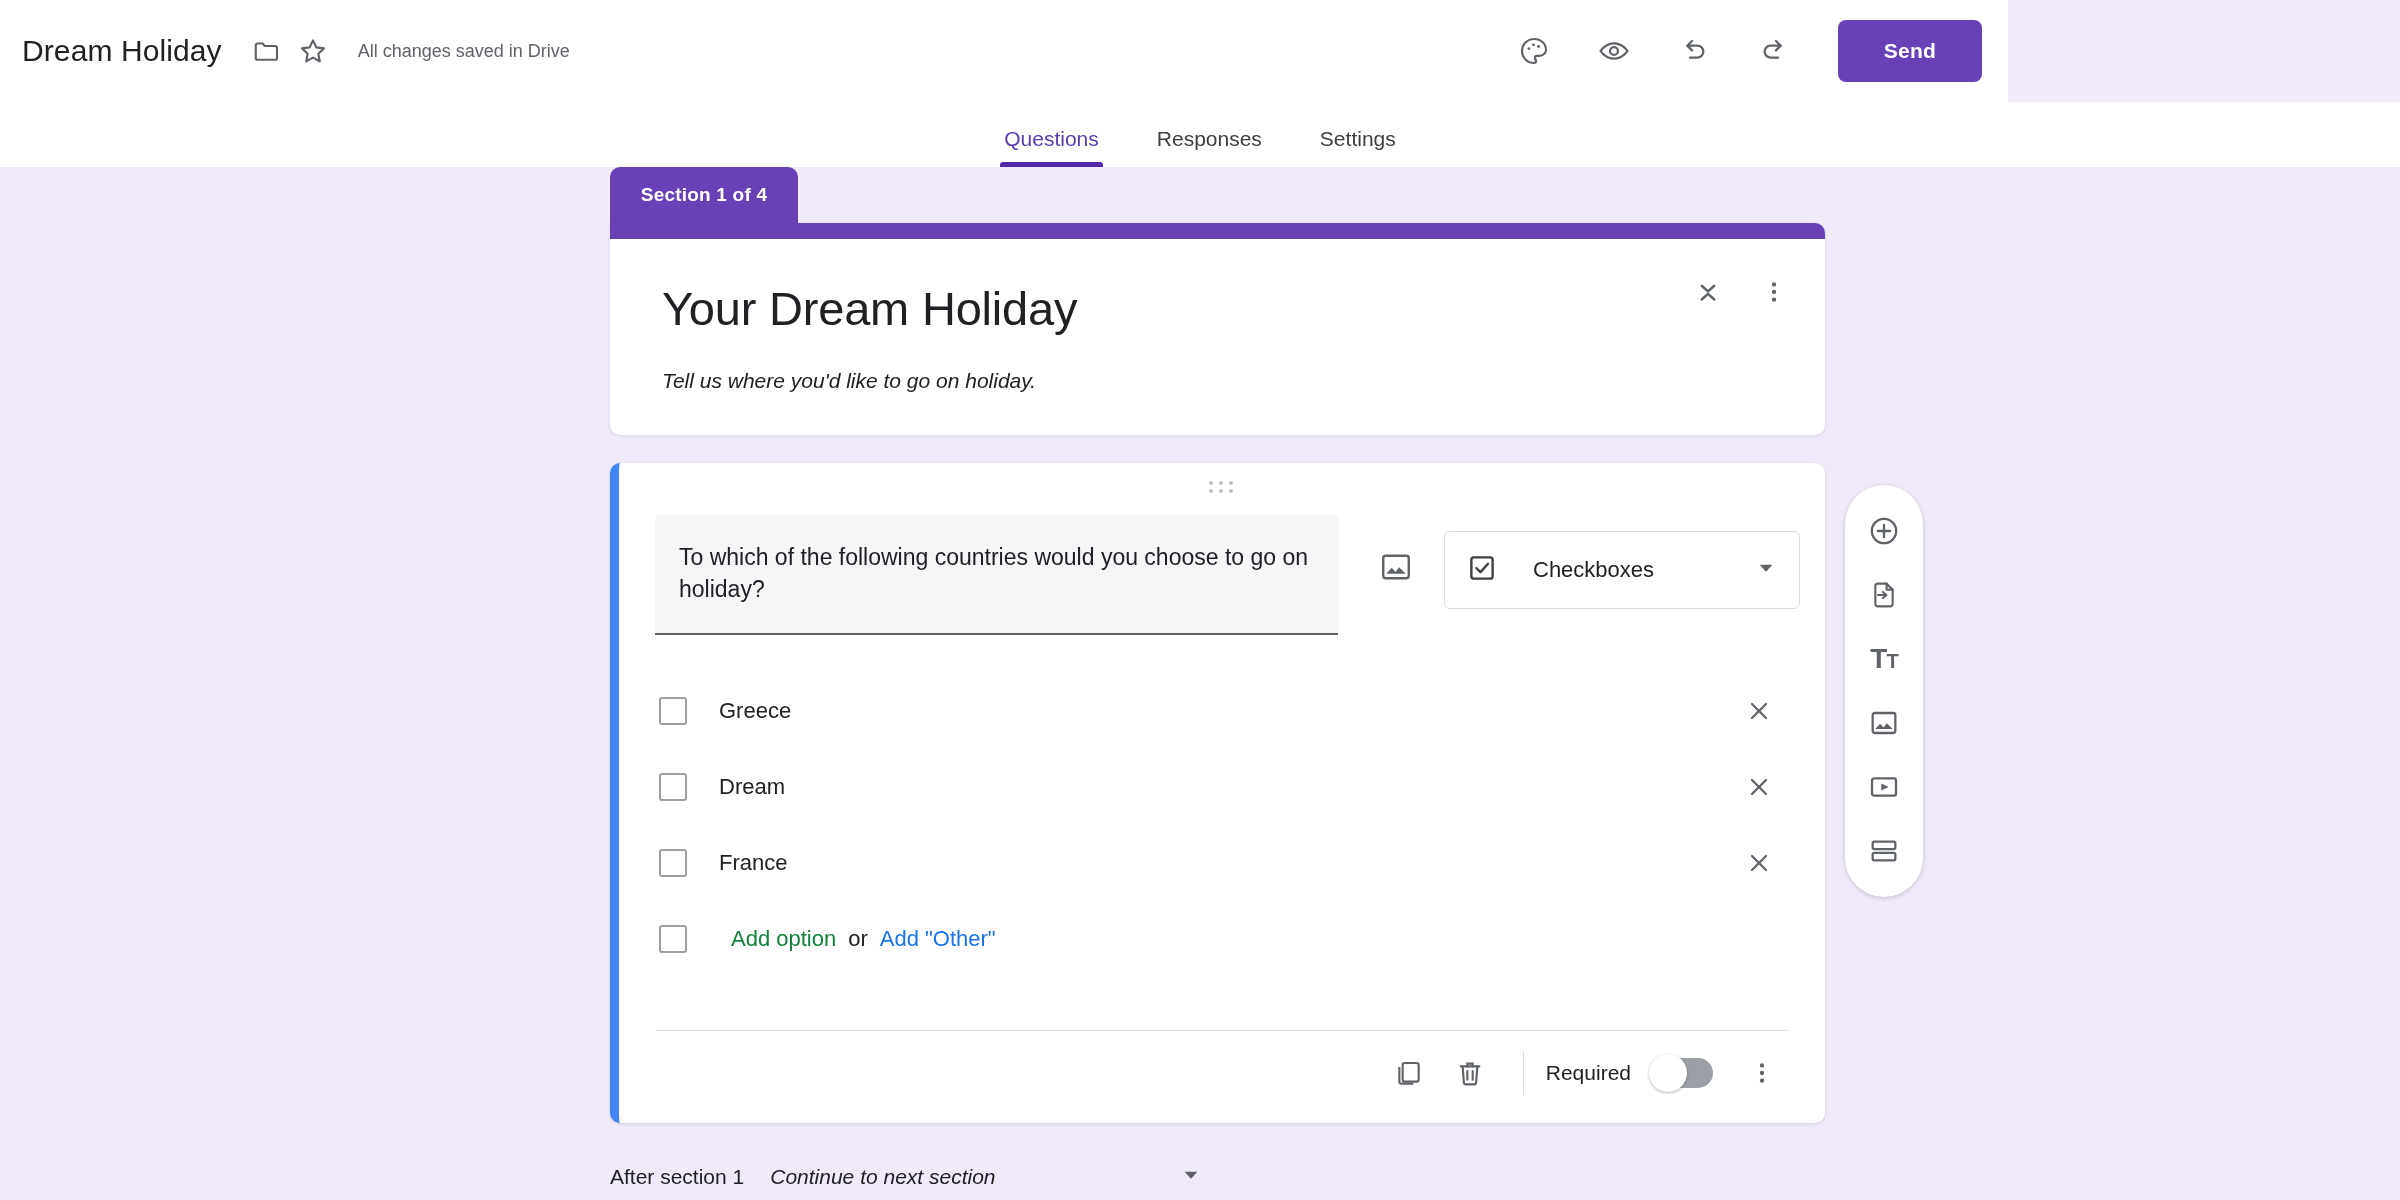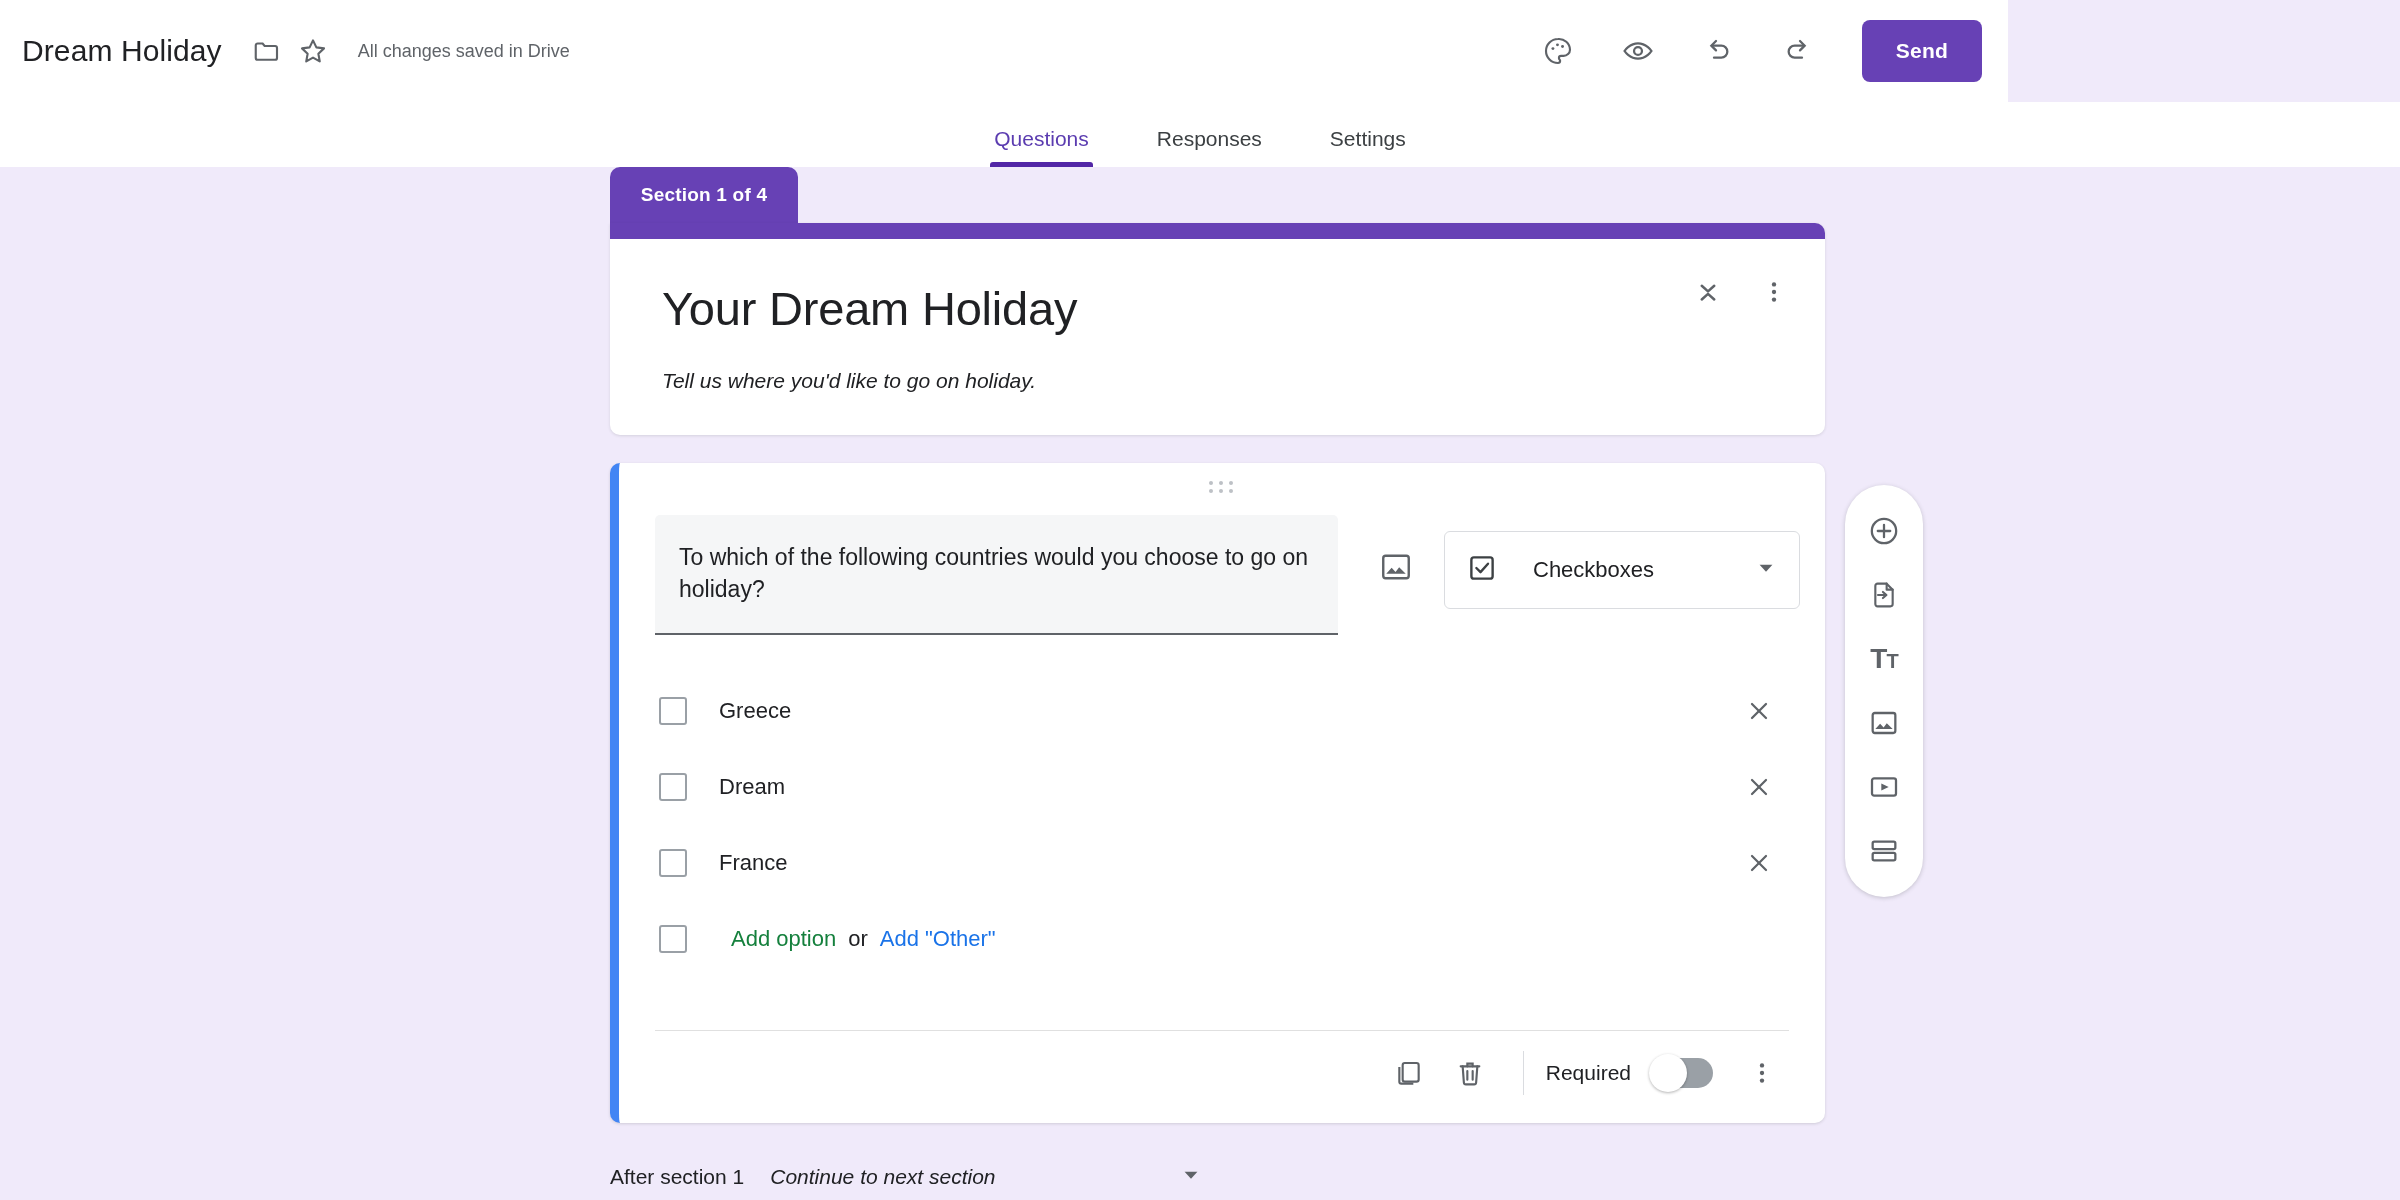--- a/index.html
+++ b/index.html
@@ -37,33 +37,33 @@
     height: 102px; display: flex; align-items: center; gap: 28px;
   }
   .tb-icon {
     width: 52px; height: 52px; border-radius: 50%;
     display: flex; align-items: center; justify-content: center;
     color: #5f6368;
   }
   .send-btn {
     background: #6741B5; color: #ffffff;
     font-size: 21px; font-weight: bold;
-    padding: 0 34px; height: 62px; border-radius: 8px;
+    padding: 0 46px; height: 62px; border-radius: 8px;
     display: flex; align-items: center; justify-content: center;
     margin-left: 10px; letter-spacing: .2px;
     border: none; cursor: pointer;
   }
 
   
   .tabbar {
     position: absolute; top: 102px; left: 0;
     width: 2400px; height: 65px;
     background: #ffffff;
     display: flex; align-items: flex-end; justify-content: center;
-    gap: 16px;
+    gap: 6px;
   }
   .tab {
     font-size: 21px; color: #3c4043;
     padding: 0 26px 16px 26px;
     position: relative; cursor: pointer; white-space: nowrap;
   }
   .tab.active { color: #5b3cb0; }
   .tab.active::after {
     content: ""; position: absolute;
     left: 22px; right: 22px; bottom: 0;

